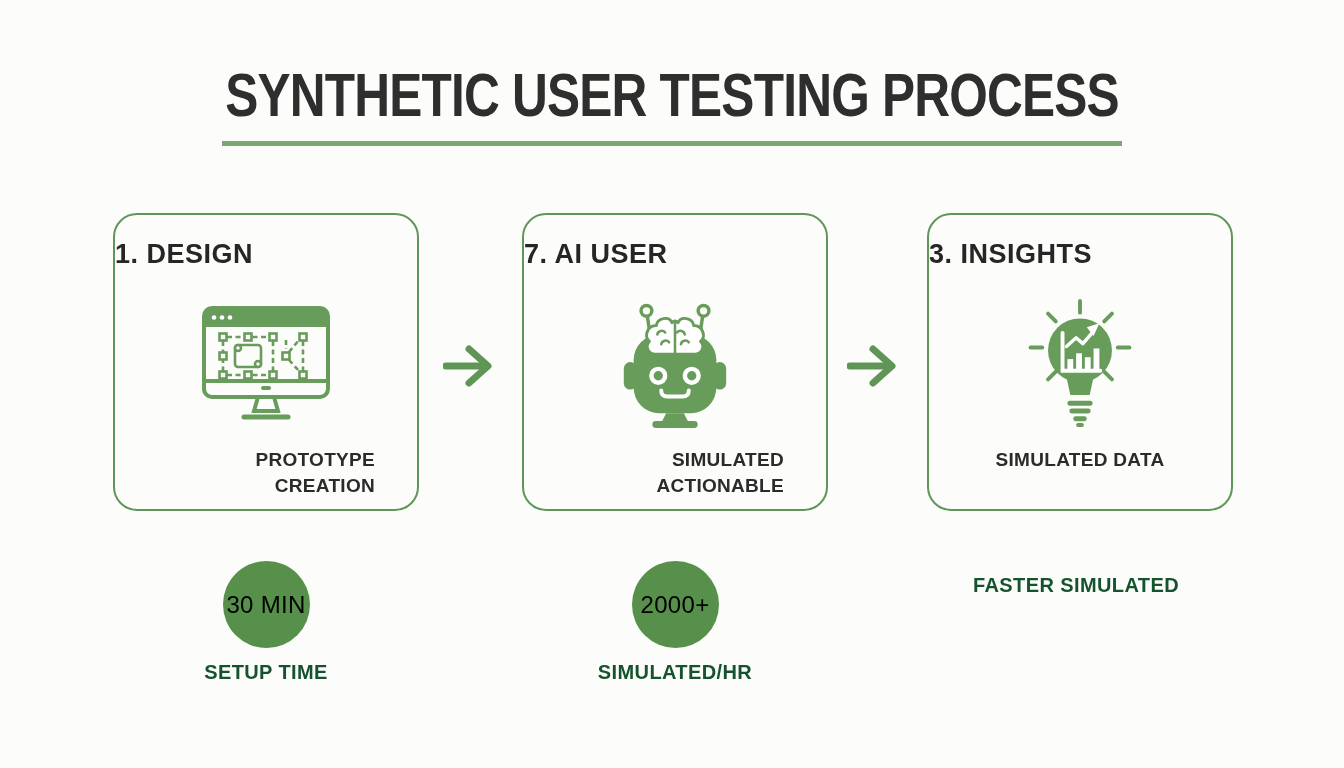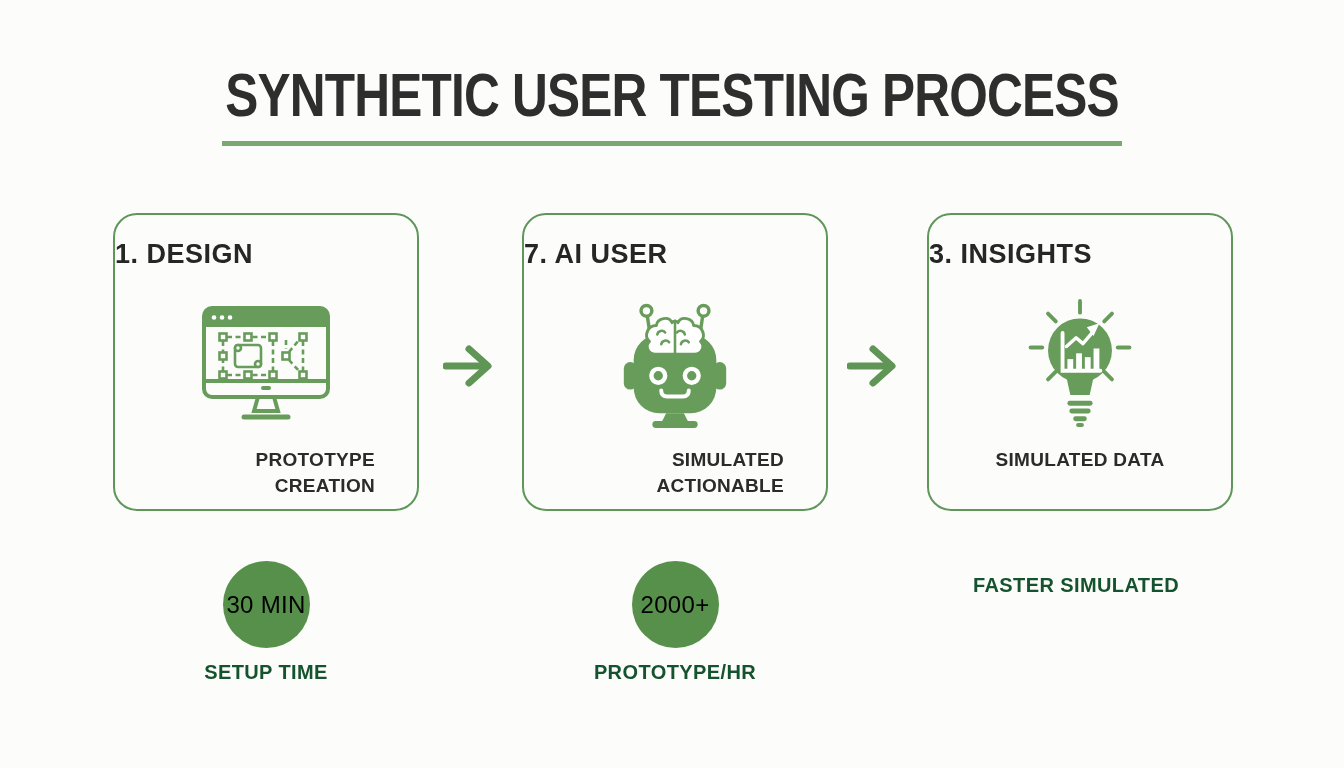--- a/index.html
+++ b/index.html
@@ -219,20 +219,20 @@
     <div class="stat-circle">
       <span>30 MIN</span>
     </div>
     <div class="stat-label">SETUP TIME</div>
   </div>
 
   <div class="stat s2">
     <div class="stat-circle">
       <span>2000+</span>
     </div>
-    <div class="stat-label">PROTOTYPE/HR</div>
+    <div class="stat-label">SIMULATED/HR</div>
   </div>
 
   <div class="stat s3">
     <div class="stat-label">FASTER SIMULATED</div>
   </div>
 
 </div>
 
 </body></html>

